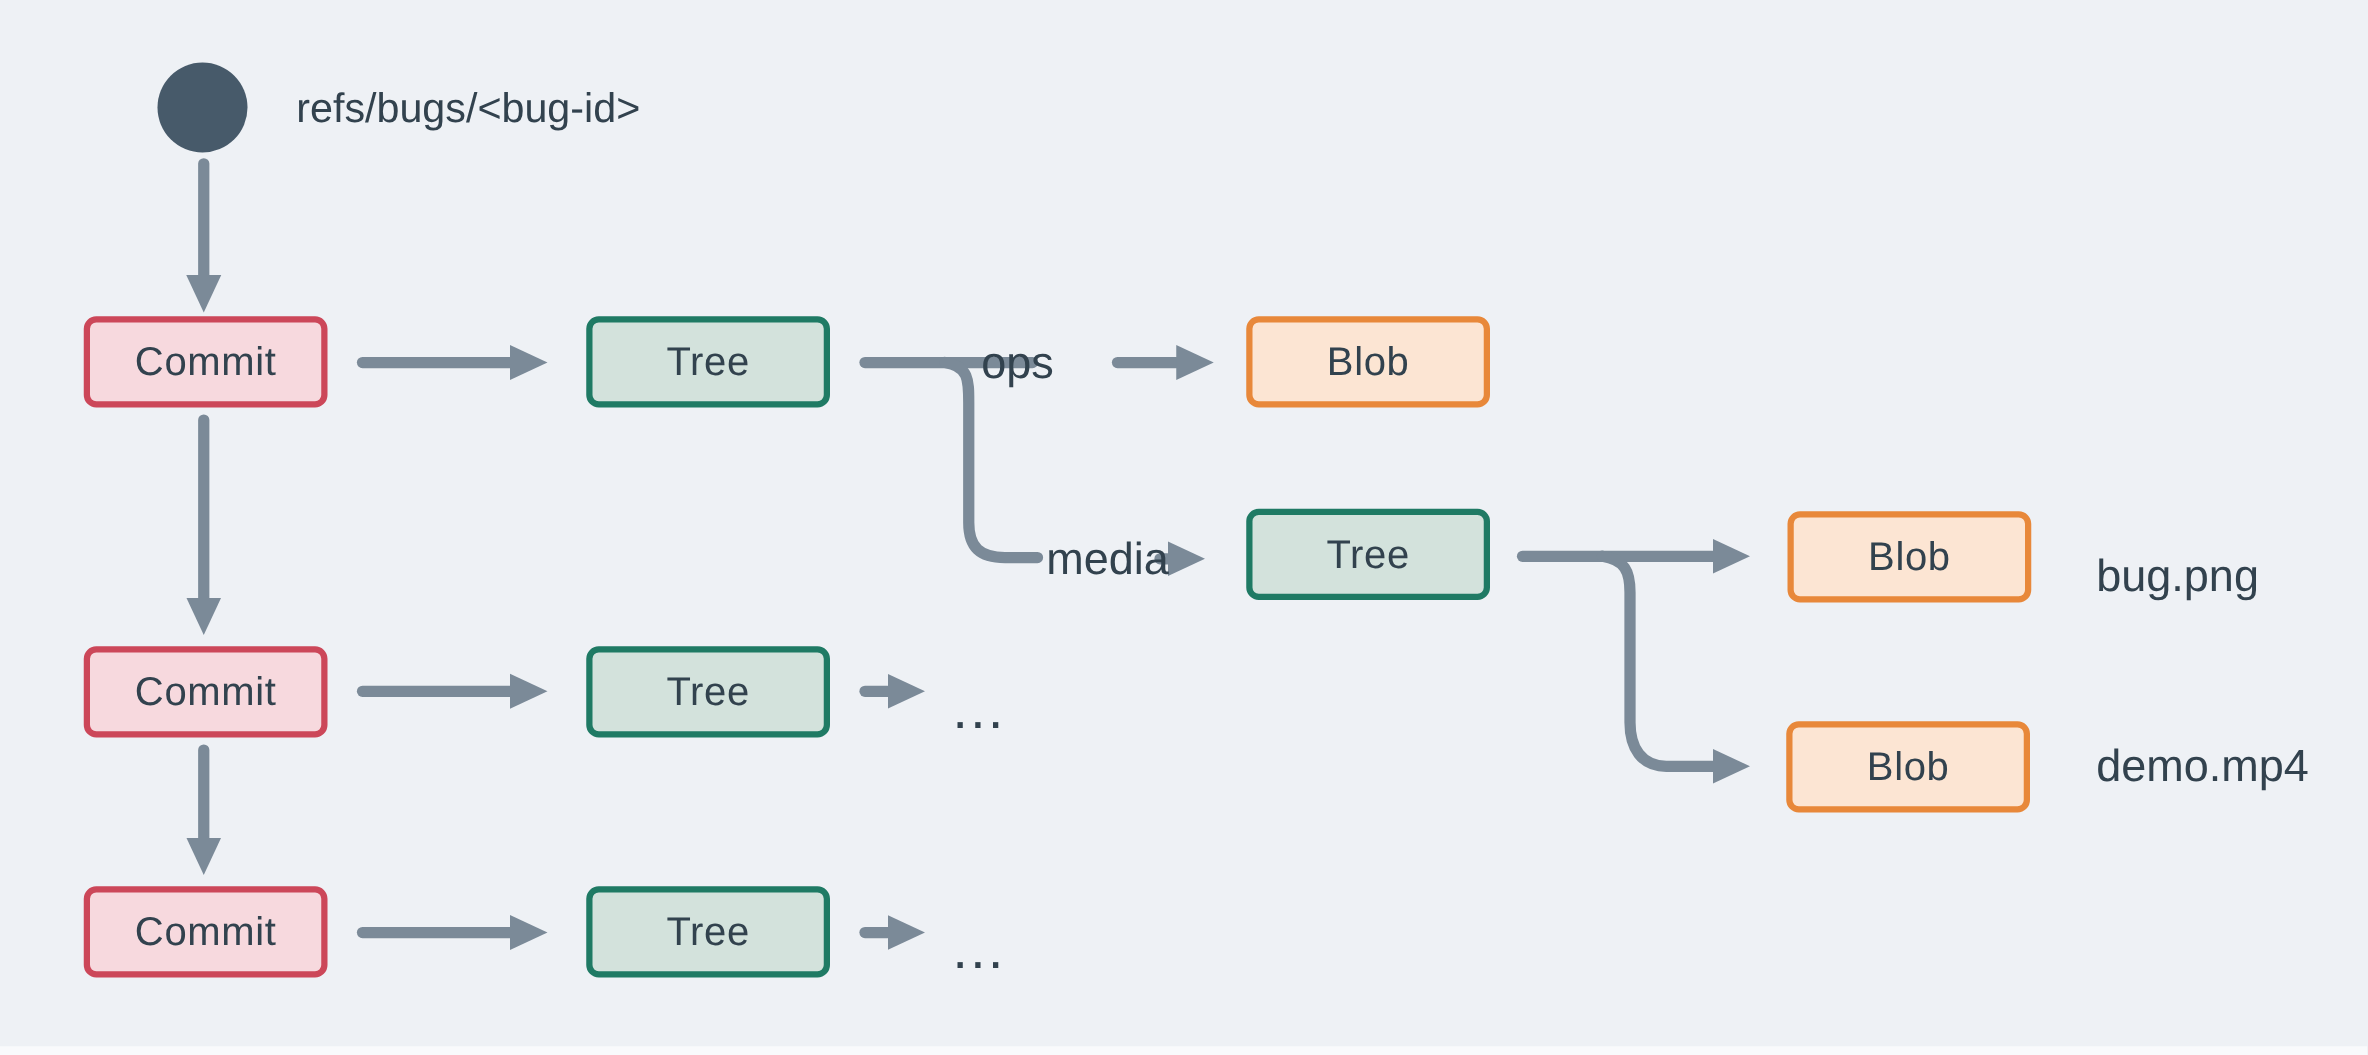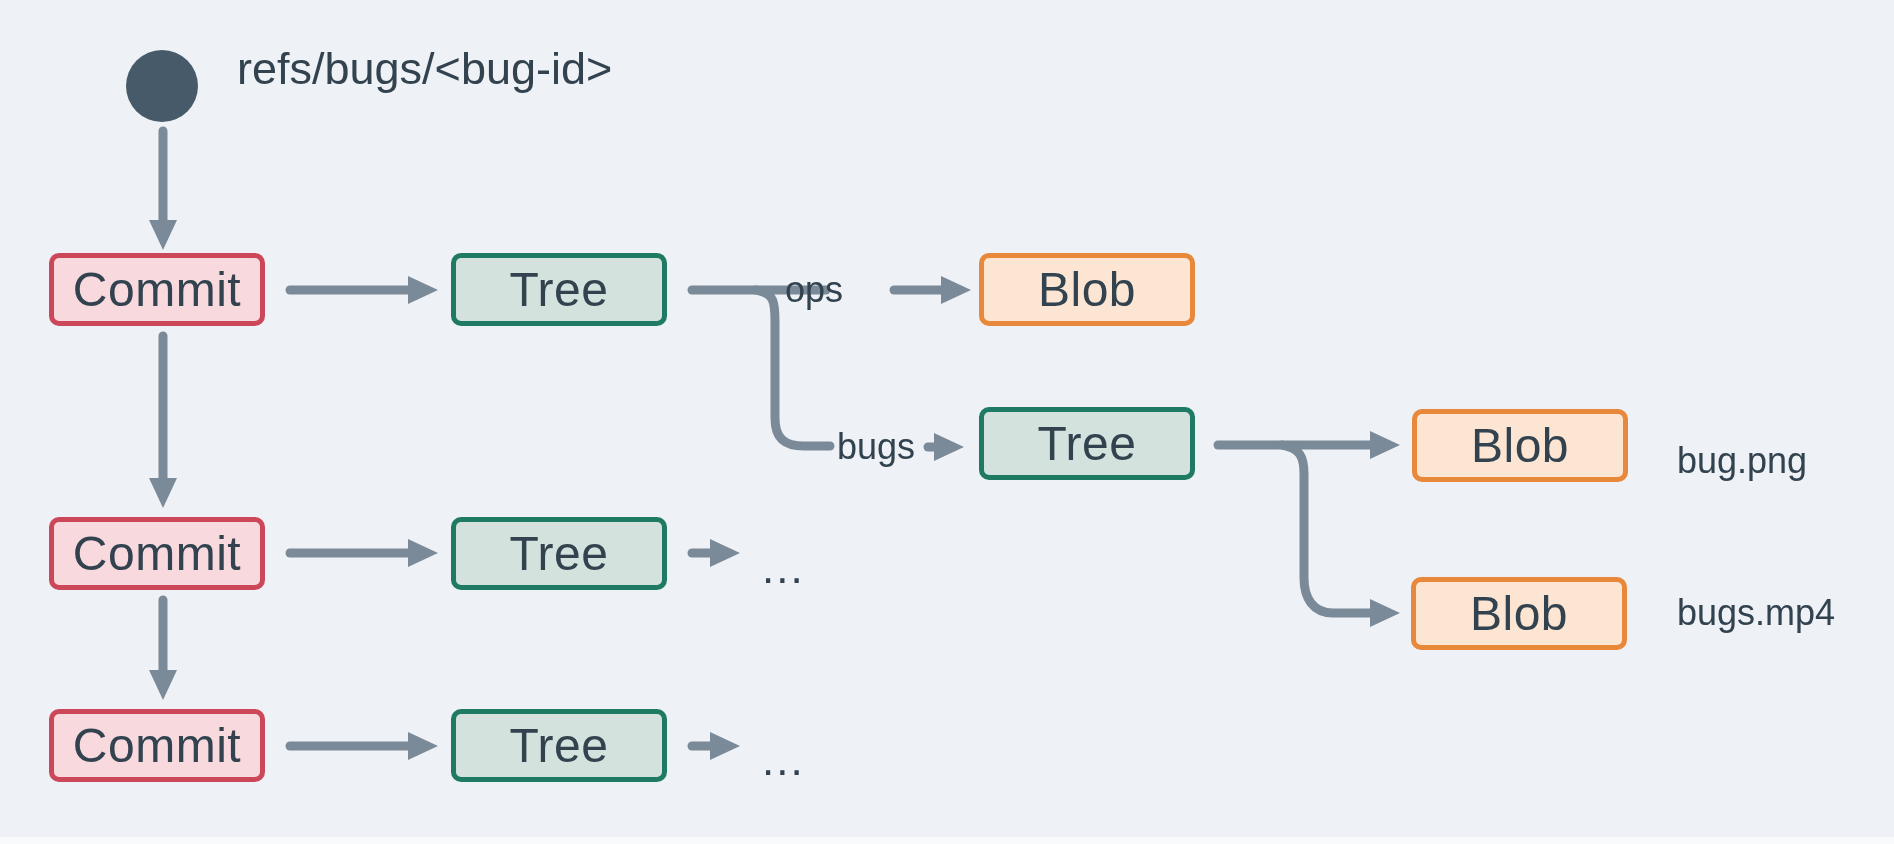--- a/index.html
+++ b/index.html
@@ -15,33 +15,33 @@
     background:var(--bg);
     font-family:"Liberation Sans","DejaVu Sans",sans-serif;
     color:var(--text);
     position:relative;
   }
   .stage{position:absolute;inset:0;width:1894px;height:844px}
   svg.connectors{position:absolute;left:0;top:0}
   .node{
     position:absolute;
     display:flex;align-items:center;justify-content:center;
-    width:216px;height:73px;
+    width:195px;height:73px;
     border-radius:10px;border:5px solid;
-    font-size:48px;letter-spacing:.5px;
+    font-size:32px;letter-spacing:.5px;margin-left:18px;
   }
   .node.commit{background:var(--commit-fill);border-color:var(--commit-border)}
   .node.tree{background:var(--tree-fill);border-color:var(--tree-border)}
   .node.blob{background:var(--blob-fill);border-color:var(--blob-border)}
   .ref-circle{
     position:absolute;left:126px;top:50px;width:72px;height:72px;
     border-radius:50%;background:var(--circle);
   }
   .lbl{position:absolute;white-space:nowrap;font-size:36px;transform:translateY(-52%)}
-  .lbl.ref{left:237px;top:70px;font-size:45px}
+  .lbl.ref{left:237px;top:87px;font-size:33px}
   .lbl.ops{left:785px;top:291px}
   .lbl.media{left:837px;top:448px}
   .lbl.file-bug{left:1677px;top:462px}
   .lbl.file-demo{left:1677px;top:614px}
   .ellipsis{position:absolute;font-size:44px;letter-spacing:2px;line-height:1}
   .ellipsis.r2{left:762px;top:546px}
   .ellipsis.r3{left:762px;top:738px}
   .bottom-strip{position:absolute;left:0;bottom:0;width:100%;height:7px;background:var(--bottom-strip)}
 </style>
 </head>
@@ -74,28 +74,28 @@
   </svg>
 
   <div class="ref-circle"></div>
   <div class="lbl ref">refs/bugs/&lt;bug-id&gt;</div>
 
   <div class="node commit" style="left:49px;top:253px">Commit</div>
   <div class="node tree" style="left:451px;top:253px">Tree</div>
   <div class="node blob" style="left:979px;top:253px">Blob</div>
 
   <div class="lbl ops">ops</div>
-  <div class="lbl media">bugs</div>
+  <div class="lbl media">media</div>
 
   <div class="node tree" style="left:979px;top:407px">Tree</div>
   <div class="node blob" style="left:1412px;top:409px">Blob</div>
   <div class="node blob" style="left:1411px;top:577px">Blob</div>
 
   <div class="lbl file-bug">bug.png</div>
-  <div class="lbl file-demo">bugs.mp4</div>
+  <div class="lbl file-demo">demo.mp4</div>
 
   <div class="node commit" style="left:49px;top:517px">Commit</div>
   <div class="node tree" style="left:451px;top:517px">Tree</div>
   <div class="ellipsis r2">...</div>
 
   <div class="node commit" style="left:49px;top:709px">Commit</div>
   <div class="node tree" style="left:451px;top:709px">Tree</div>
   <div class="ellipsis r3">...</div>
 
   <div class="bottom-strip"></div>

